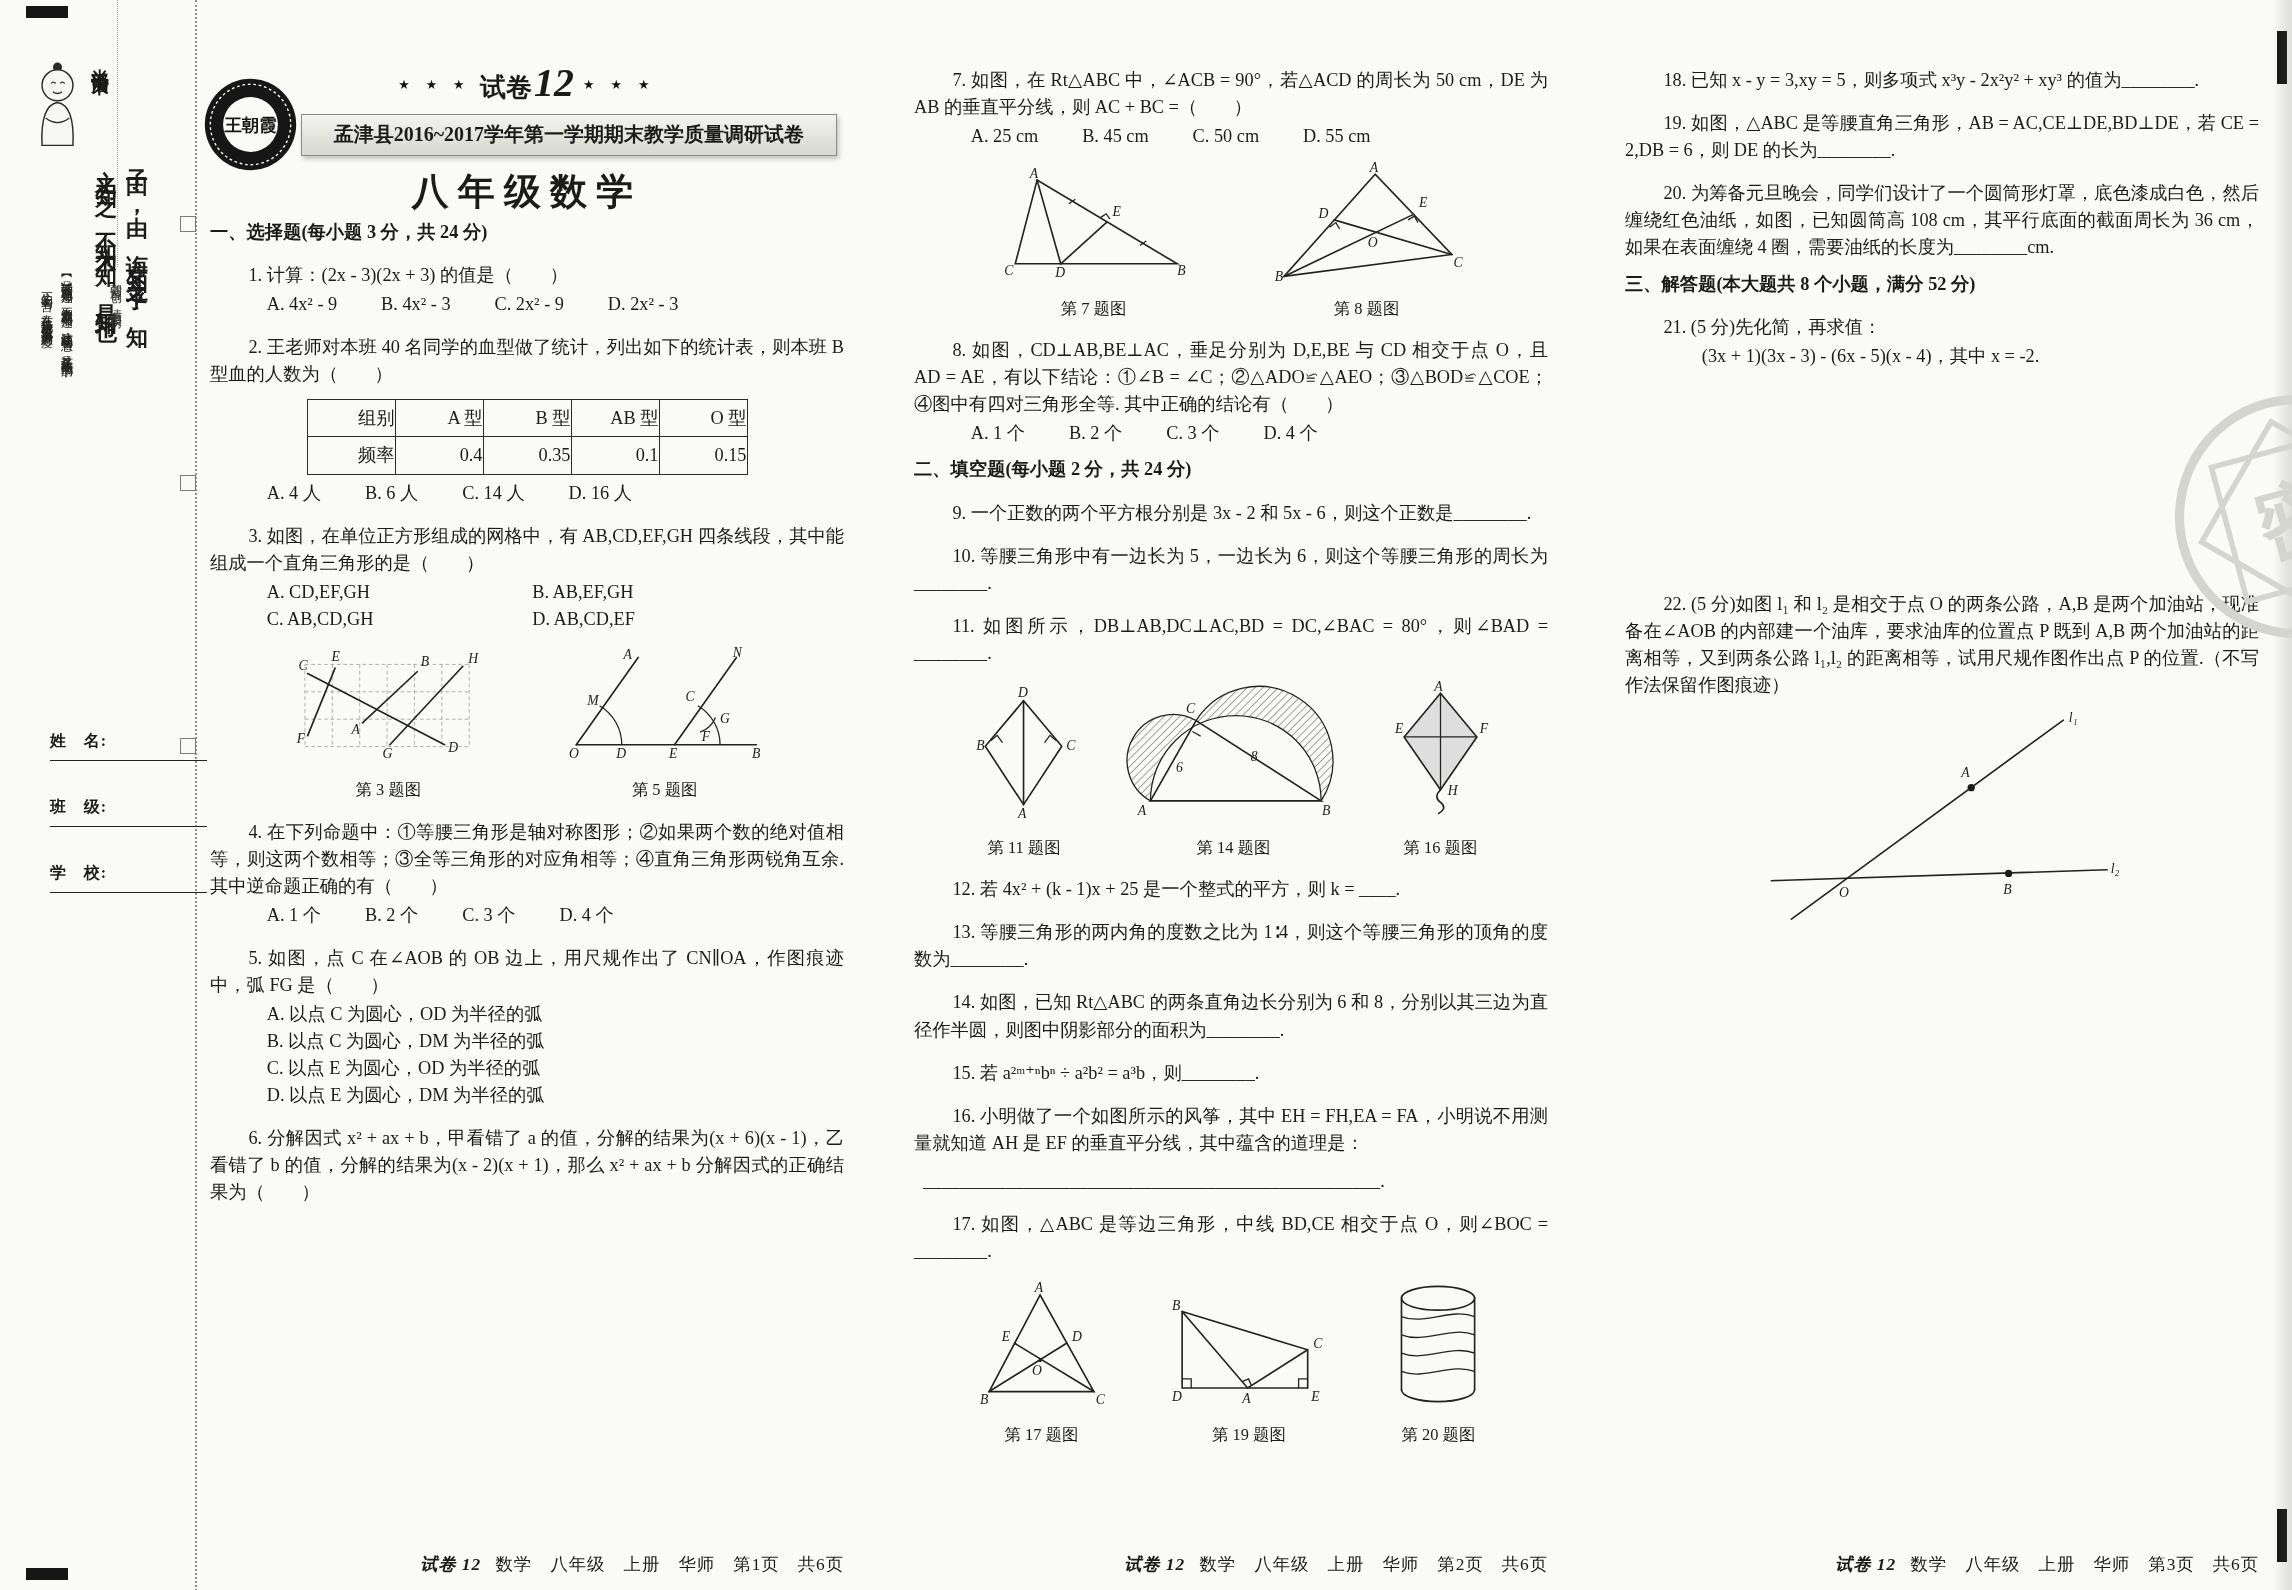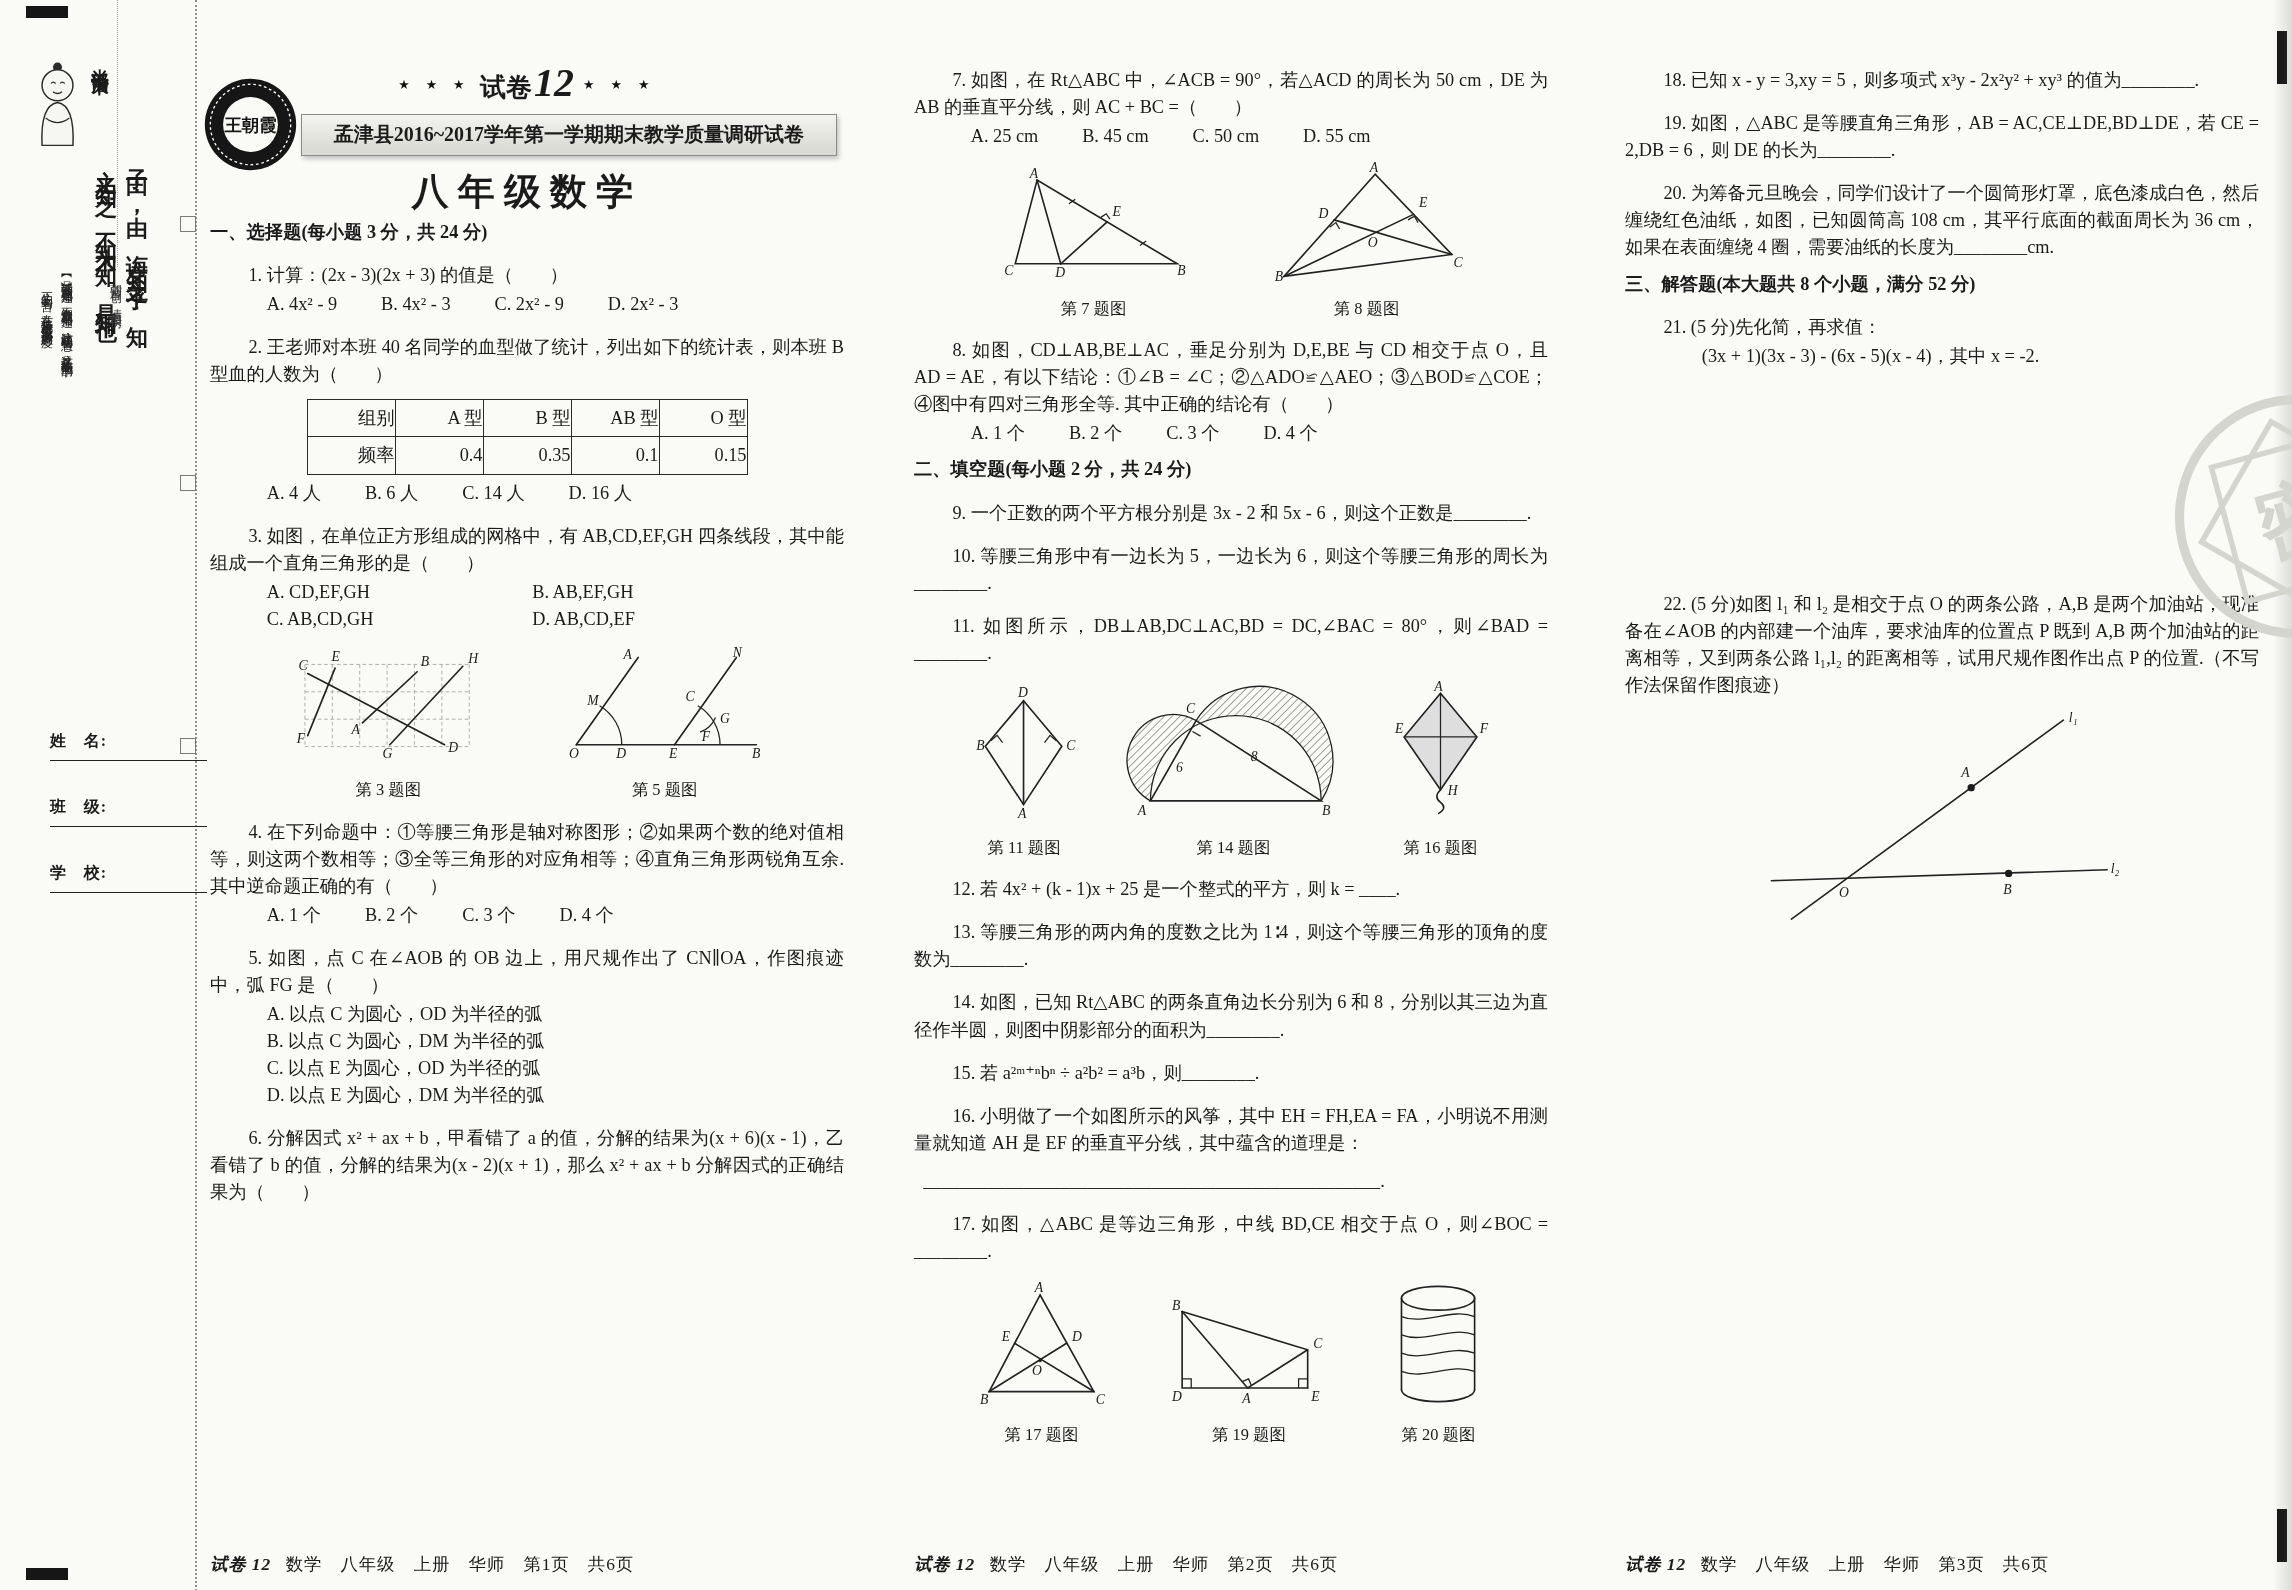--- a/index.html
+++ b/index.html
@@ -71,21 +71,21 @@
 figure { text-align:center; }
 figcaption { font-size:16.4px; margin-top:7.3px; font-style:normal; }
 svg.fig { overflow:visible; }
 svg.fig .s  { stroke:#222; stroke-width:1.8; fill:none; stroke-linecap:round; }
 svg.fig .s2 { stroke:#222; stroke-width:1.4; fill:none; }
 svg.fig .gl { stroke:#a8a8a4; stroke-width:1; stroke-dasharray:4 3; }
 svg.fig text { font-size:15px; font-style:italic; font-family:"Liberation Serif","DejaVu Serif",serif; fill:#1b1b1b; }
 .figcenter { display:block; margin:12px auto 0; }
 
 
-.footer { position:absolute; top:1552px; width:634px; text-align:left; font-size:17.4px; letter-spacing:0.9px; }
+.footer { position:absolute; top:1552px; width:634px; text-align:right; font-size:17.4px; letter-spacing:0.9px; }
 .footer b { font-style:italic; margin-right:14.6px; }
 #footer1 { left:210px; } #footer2 { left:914px; } #footer3 { left:1625px; }
 
 
 .seal { position:absolute; left:2164px; top:384px; }
 </style>
 </head>
 <body>
 
 <div class="sheet">

